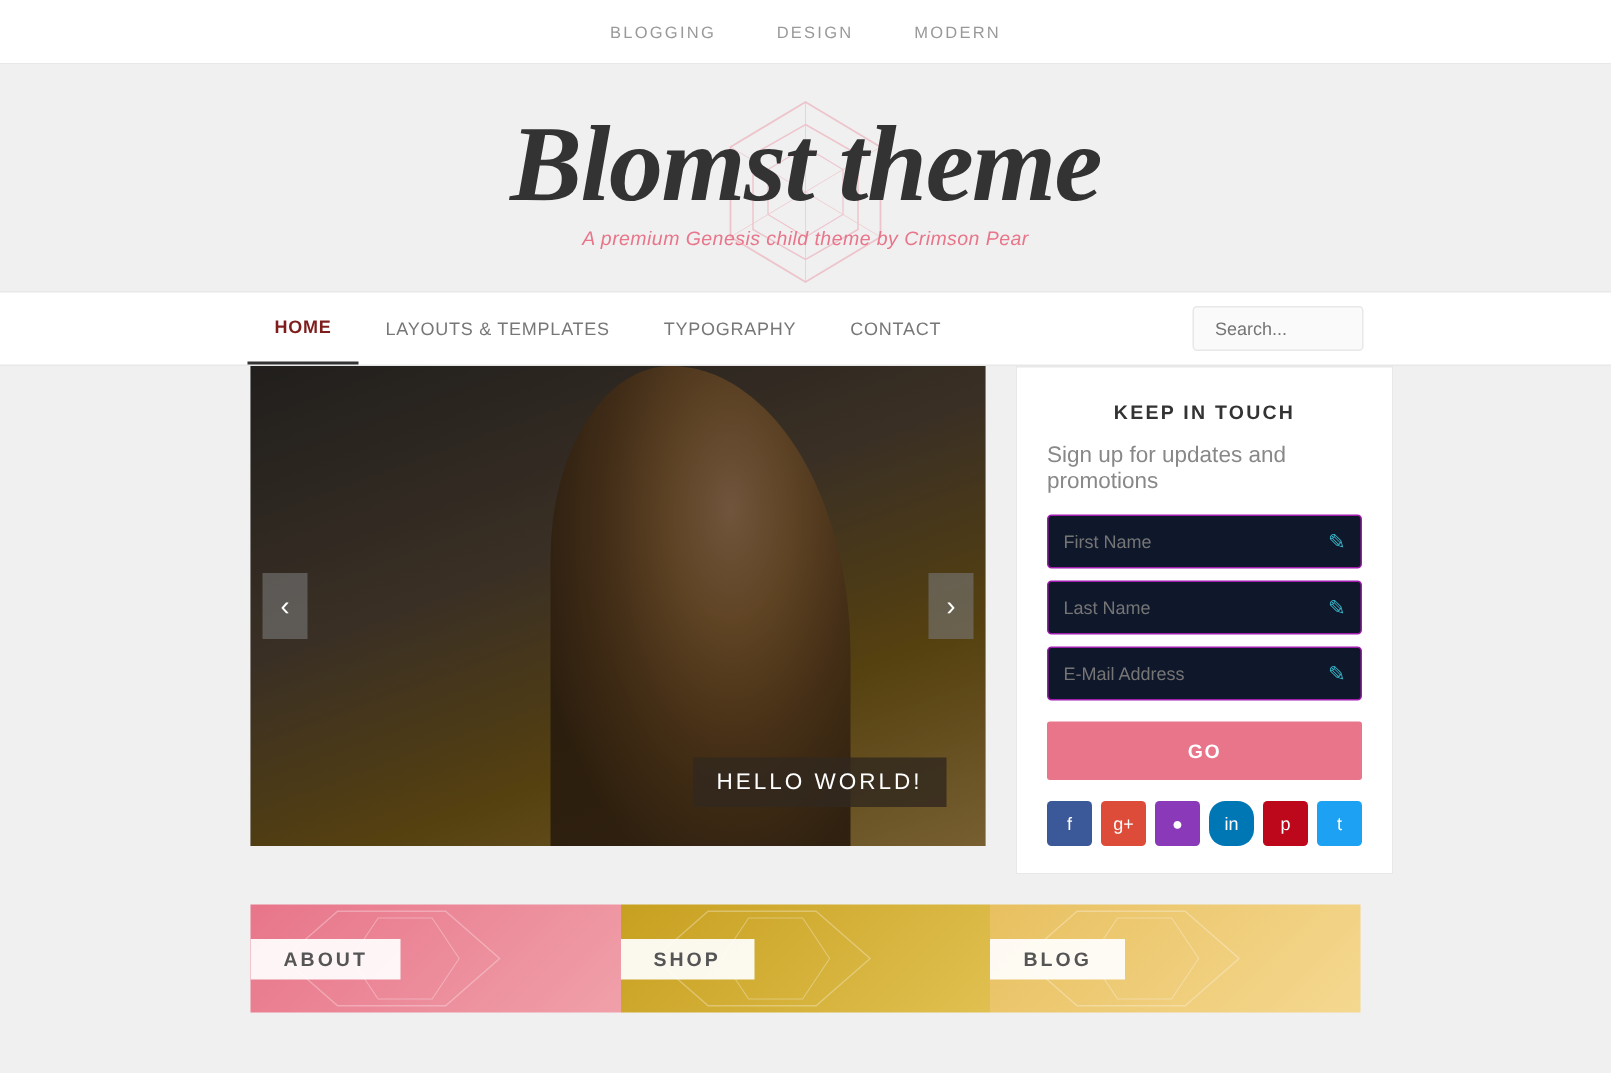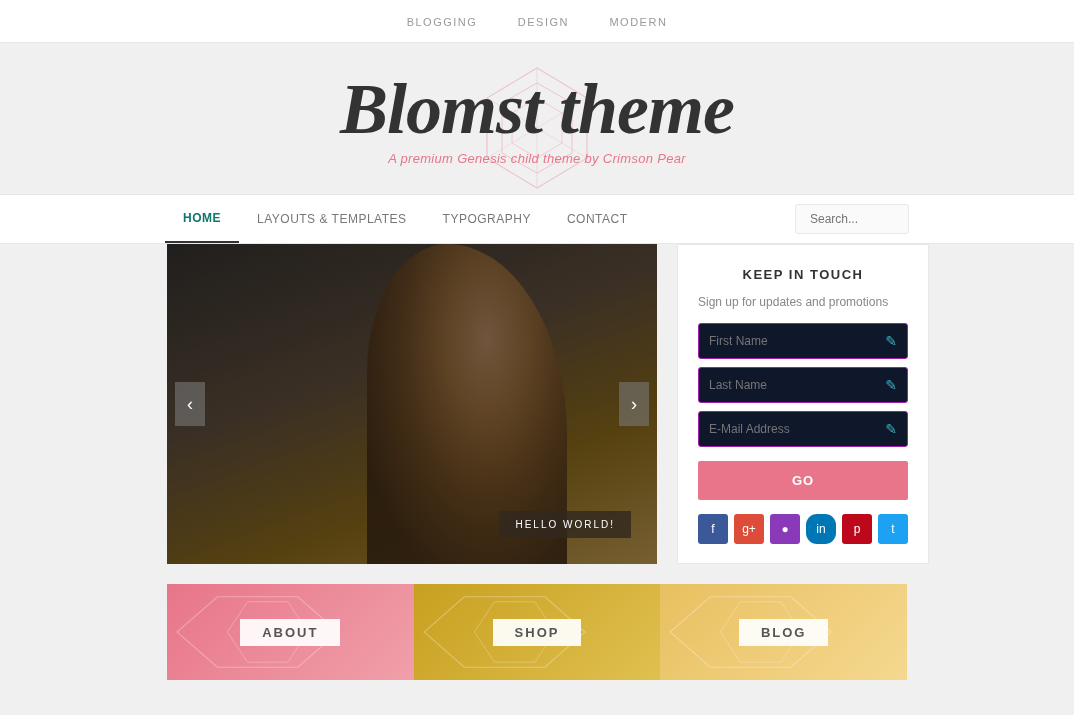--- a/index.html
+++ b/index.html
@@ -83,21 +83,21 @@
     .main-nav-links a {
       font-size: 12px;
       letter-spacing: 0.5px;
       color: #777;
       text-decoration: none;
       padding: 16px 18px;
       text-transform: uppercase;
       display: block;
     }
     .main-nav-links a.active {
-      color: #0f766e;
+      color: #7f1d1d;
       font-weight: bold;
       border-bottom: 2px solid #333;
     }
     .nav-search {
       border: 1px solid #e8e8e8;
       border-radius: 3px;
       padding: 7px 14px;
       font-size: 12px;
       color: #aaa;
       width: 114px;
@@ -138,21 +138,21 @@
       position: absolute;
       top: 0; left: 0; right: 0; bottom: 0;
       background: rgba(20,15,10,0.45);
     }
     .slider-label {
       position: absolute;
       bottom: 26px;
       right: 26px;
       background: rgba(50,40,30,0.82);
       color: #fff;
-      font-size: 10px;
+      font-size: 15px;
       letter-spacing: 2px;
       padding: 8px 16px;
       text-transform: uppercase;
       z-index: 10;
     }
     .slider-btn {
       position: absolute;
       top: 50%;
       transform: translateY(-50%);
       background: rgba(120,120,120,0.6);
@@ -180,21 +180,21 @@
     .widget-title {
       font-size: 13px;
       font-weight: bold;
       letter-spacing: 1.5px;
       color: #333;
       text-align: center;
       margin-bottom: 13px;
       text-transform: uppercase;
     }
     .widget-subtitle {
-      font-size: 12px;
+      font-size: 15px;
       color: #888;
       text-align: left;
       margin-bottom: 14px;
     }
     .widget-field {
       display: flex;
       align-items: center;
       border: 1px solid #a21caf;
       border-radius: 3px;
       margin-bottom: 8px;
@@ -255,24 +255,24 @@
 
     
     .bottom-cards {
       display: flex;
       gap: 0;
       margin-top: 20px;
       width: 740px;
     }
     .bottom-card {
       flex: 1;
-      height: 96px;
-      display: flex;
-      align-items: center;
-      justify-content: center;
+      height: 72px;
+      display: flex;
+      align-items: center;
+      justify-content: flex-start;
       position: relative;
       overflow: hidden;
     }
     .bottom-card .card-label {
       position: relative;
       z-index: 2;
       font-size: 13px;
       letter-spacing: 2px;
       text-transform: uppercase;
       color: #fff;

